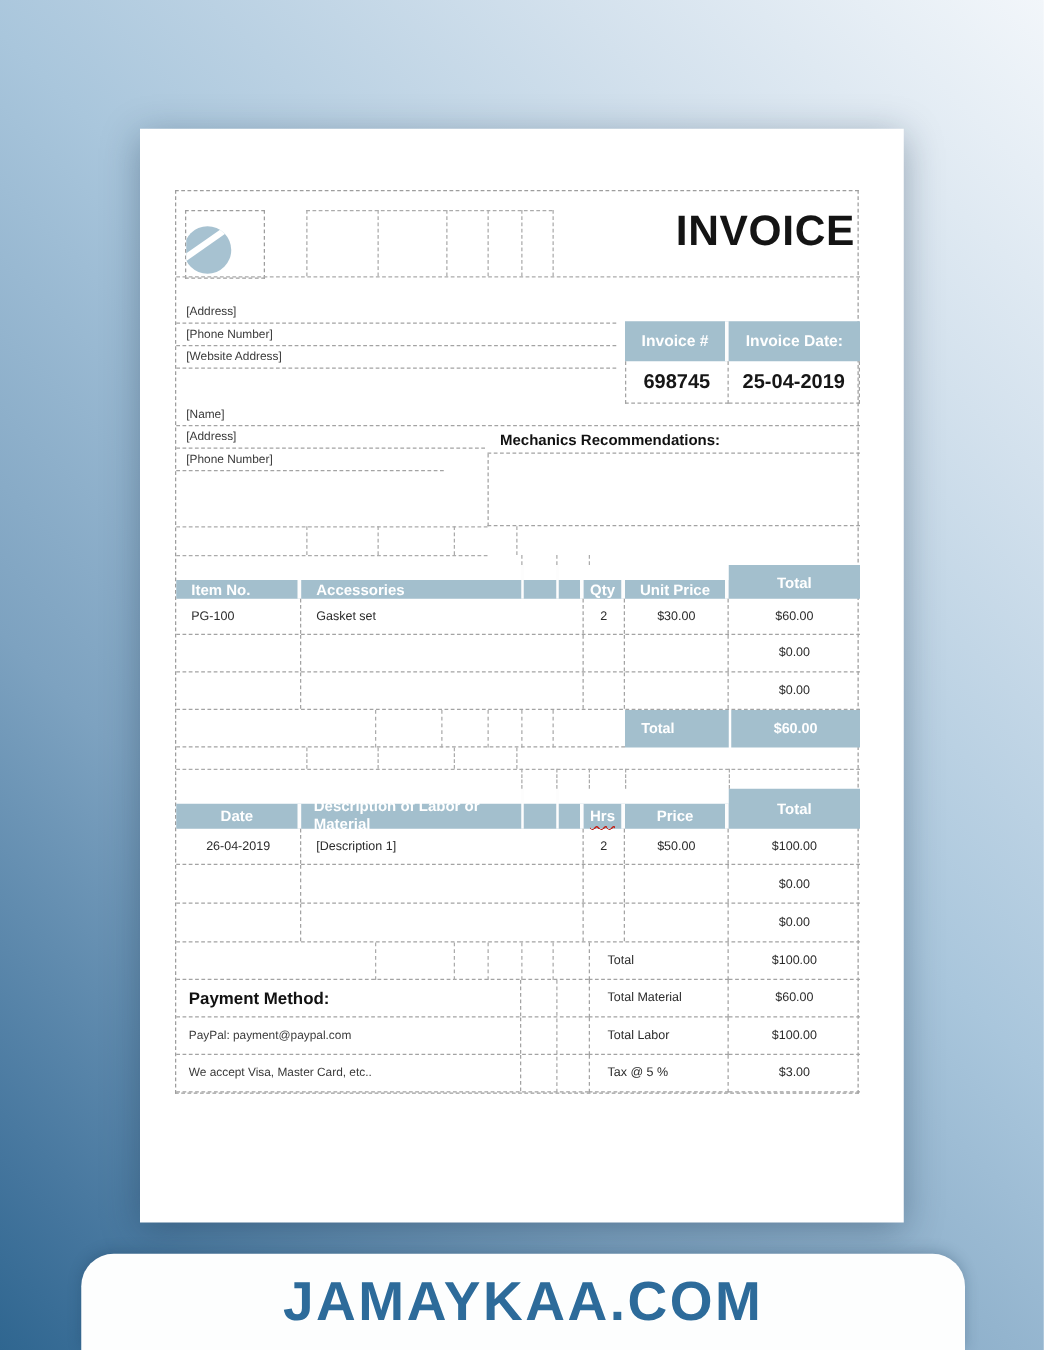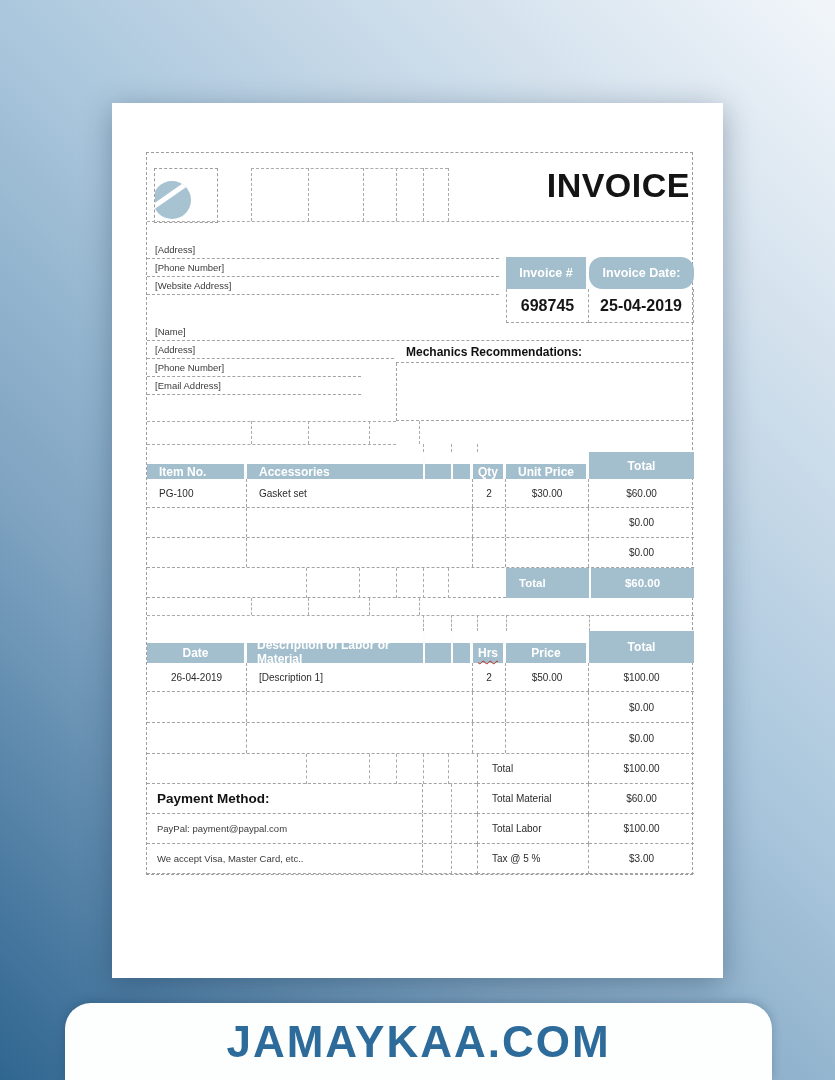--- a/index.html
+++ b/index.html
@@ -7,21 +7,21 @@
   body {
     position:relative;
     font-family:"Liberation Sans","DejaVu Sans",sans-serif;
     background:linear-gradient(225deg,#f2f6fa 0%,#d3e1ed 20%,#a9c6dc 45%,#7da2c0 70%,#44759d 92%,#2f6690 100%);
   }
   .sheet {
     position:absolute; left:112px; top:103px; width:611px; height:875px;
     background:#ffffff; box-shadow:0 6px 28px rgba(15,40,65,.35);
   }
   .inv {
-    position:absolute; left:34px; top:49px; width:547px; height:723px;
+    position:absolute; left:28px; top:49px; width:547px; height:723px;
     border:1px dashed #9d9d9d;
   }
   .abs { position:absolute; }
   .gridline-h { position:absolute; height:0; border-top:1px dashed #ababab; }
   .gridline-v { position:absolute; width:0; border-left:1px dashed #ababab; }
   .dash-b { border-bottom:1px dashed #a3a3a3; }
   .dash-r { border-right:1px dashed #a3a3a3; }
   .dash-l { border-left:1px dashed #a3a3a3; }
   .logo-box { left:7px; top:15px; width:64px; height:55px; border:1px dashed #9d9d9d; overflow:hidden; }
   .logo-circle { position:absolute; left:-2px; top:12px; width:38px; height:38px; border-radius:50%; background:#a7c2d1; overflow:hidden; }
@@ -65,28 +65,27 @@
       </div>
     </div>
 
     <div class="abs inv-title">INVOICE</div>
 
     <div class="abs field dash-b" style="top:88px;width:352px;">[Address]</div>
     <div class="abs field dash-b" style="top:106px;width:352px;">[Phone Number]</div>
     <div class="abs field dash-b" style="top:124px;width:352px;">[Website Address]</div>
 
     <div class="abs meta-head" style="left:359px;top:104px;width:83px;border-right:3px solid #fdfdfd;">Invoice #</div>
-    <div class="abs meta-head" style="left:442px;top:104px;width:105px;border-radius:13px;">Invoice Date:</div>
+    <div class="abs meta-head" style="left:442px;top:104px;width:105px;">Invoice Date:</div>
     <div class="abs meta-val dash-l dash-r dash-b" style="left:359px;top:136px;width:83px;">698745</div>
     <div class="abs meta-val dash-r dash-b" style="left:442px;top:136px;width:105px;">25-04-2019</div>
 
     <div class="abs field dash-b" style="top:170px;width:547px;">[Name]</div>
     <div class="abs field dash-b" style="top:188px;width:247px;">[Address]</div>
     <div class="abs field dash-b" style="top:206px;width:214px;">[Phone Number]</div>
-    <div class="abs field dash-b" style="top:224px;width:214px;">[Email Address]</div>
 
     <div class="abs mech-label dash-b">Mechanics Recommendations:</div>
     <div class="abs mech-box dash-l dash-b"></div>
 
     <div class="trow" style="top:299px;height:27px;">
       <div class="th c0 th-gap" style="padding-left:12px;">Item No.</div>
       <div class="th c1 th-gap" style="padding-left:12px;">Accessories</div>
       <div class="th c2 th-gap ctr">Qty</div>
       <div class="th c3 th-gap ctr">Unit Price</div>
       <div class="th c4 ctr">Total</div>

